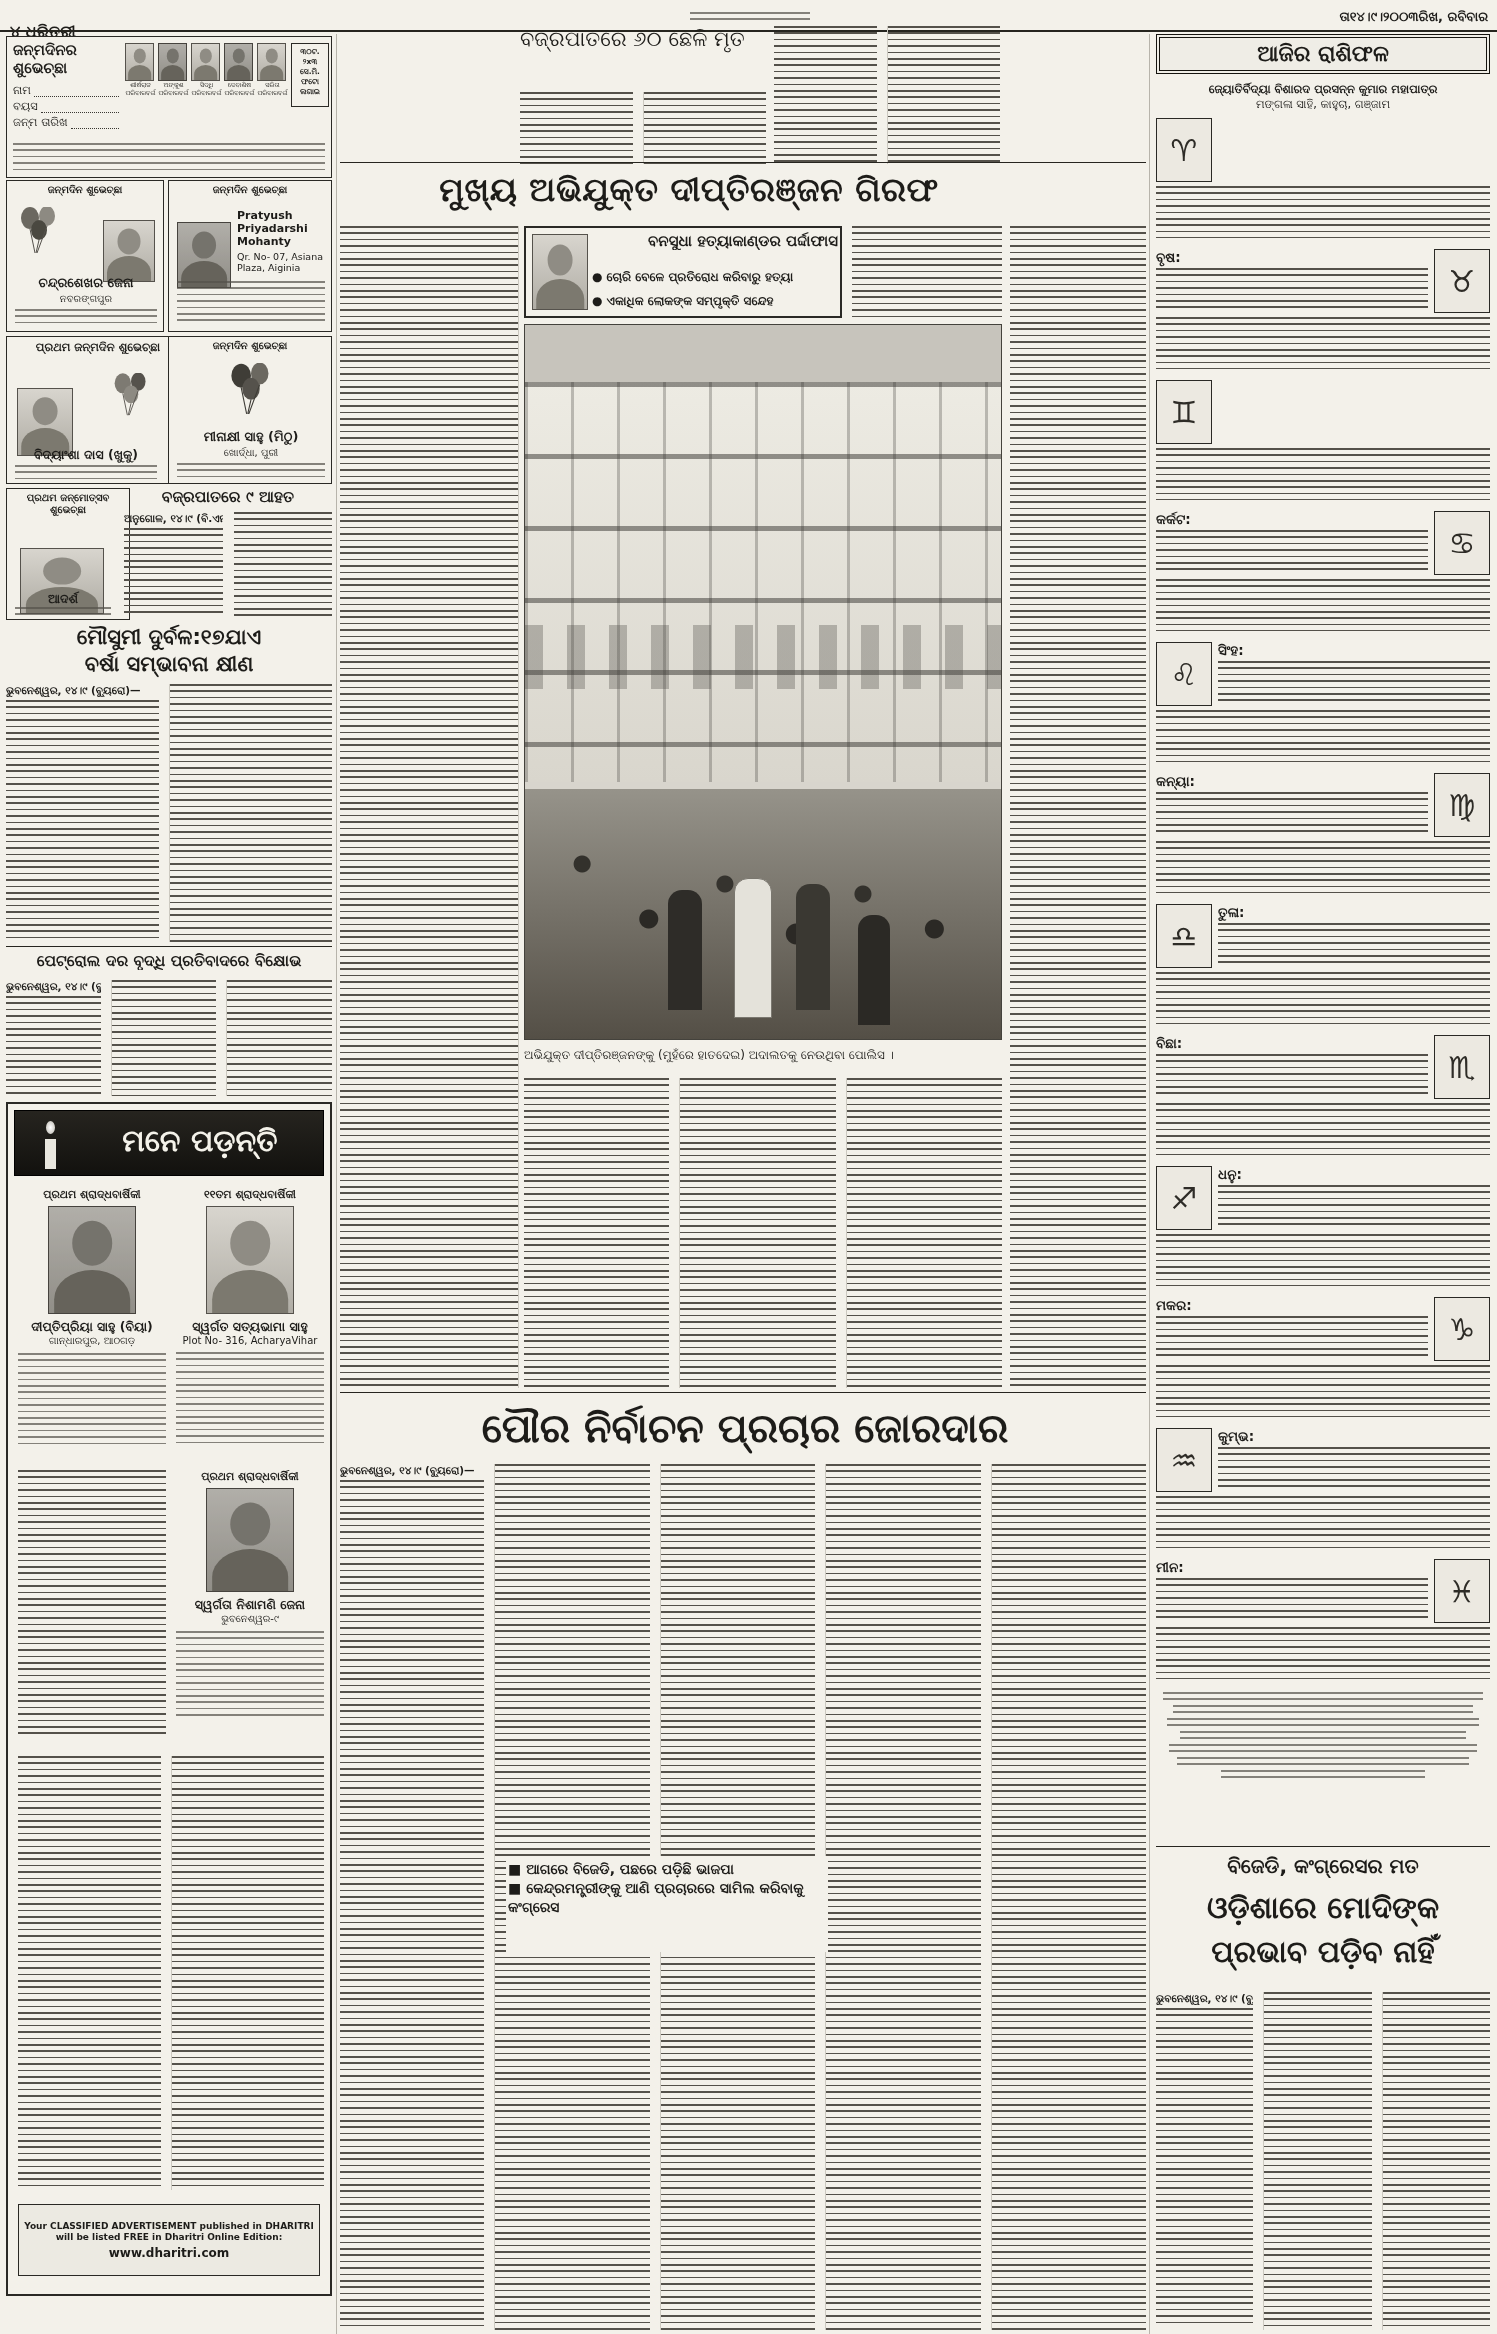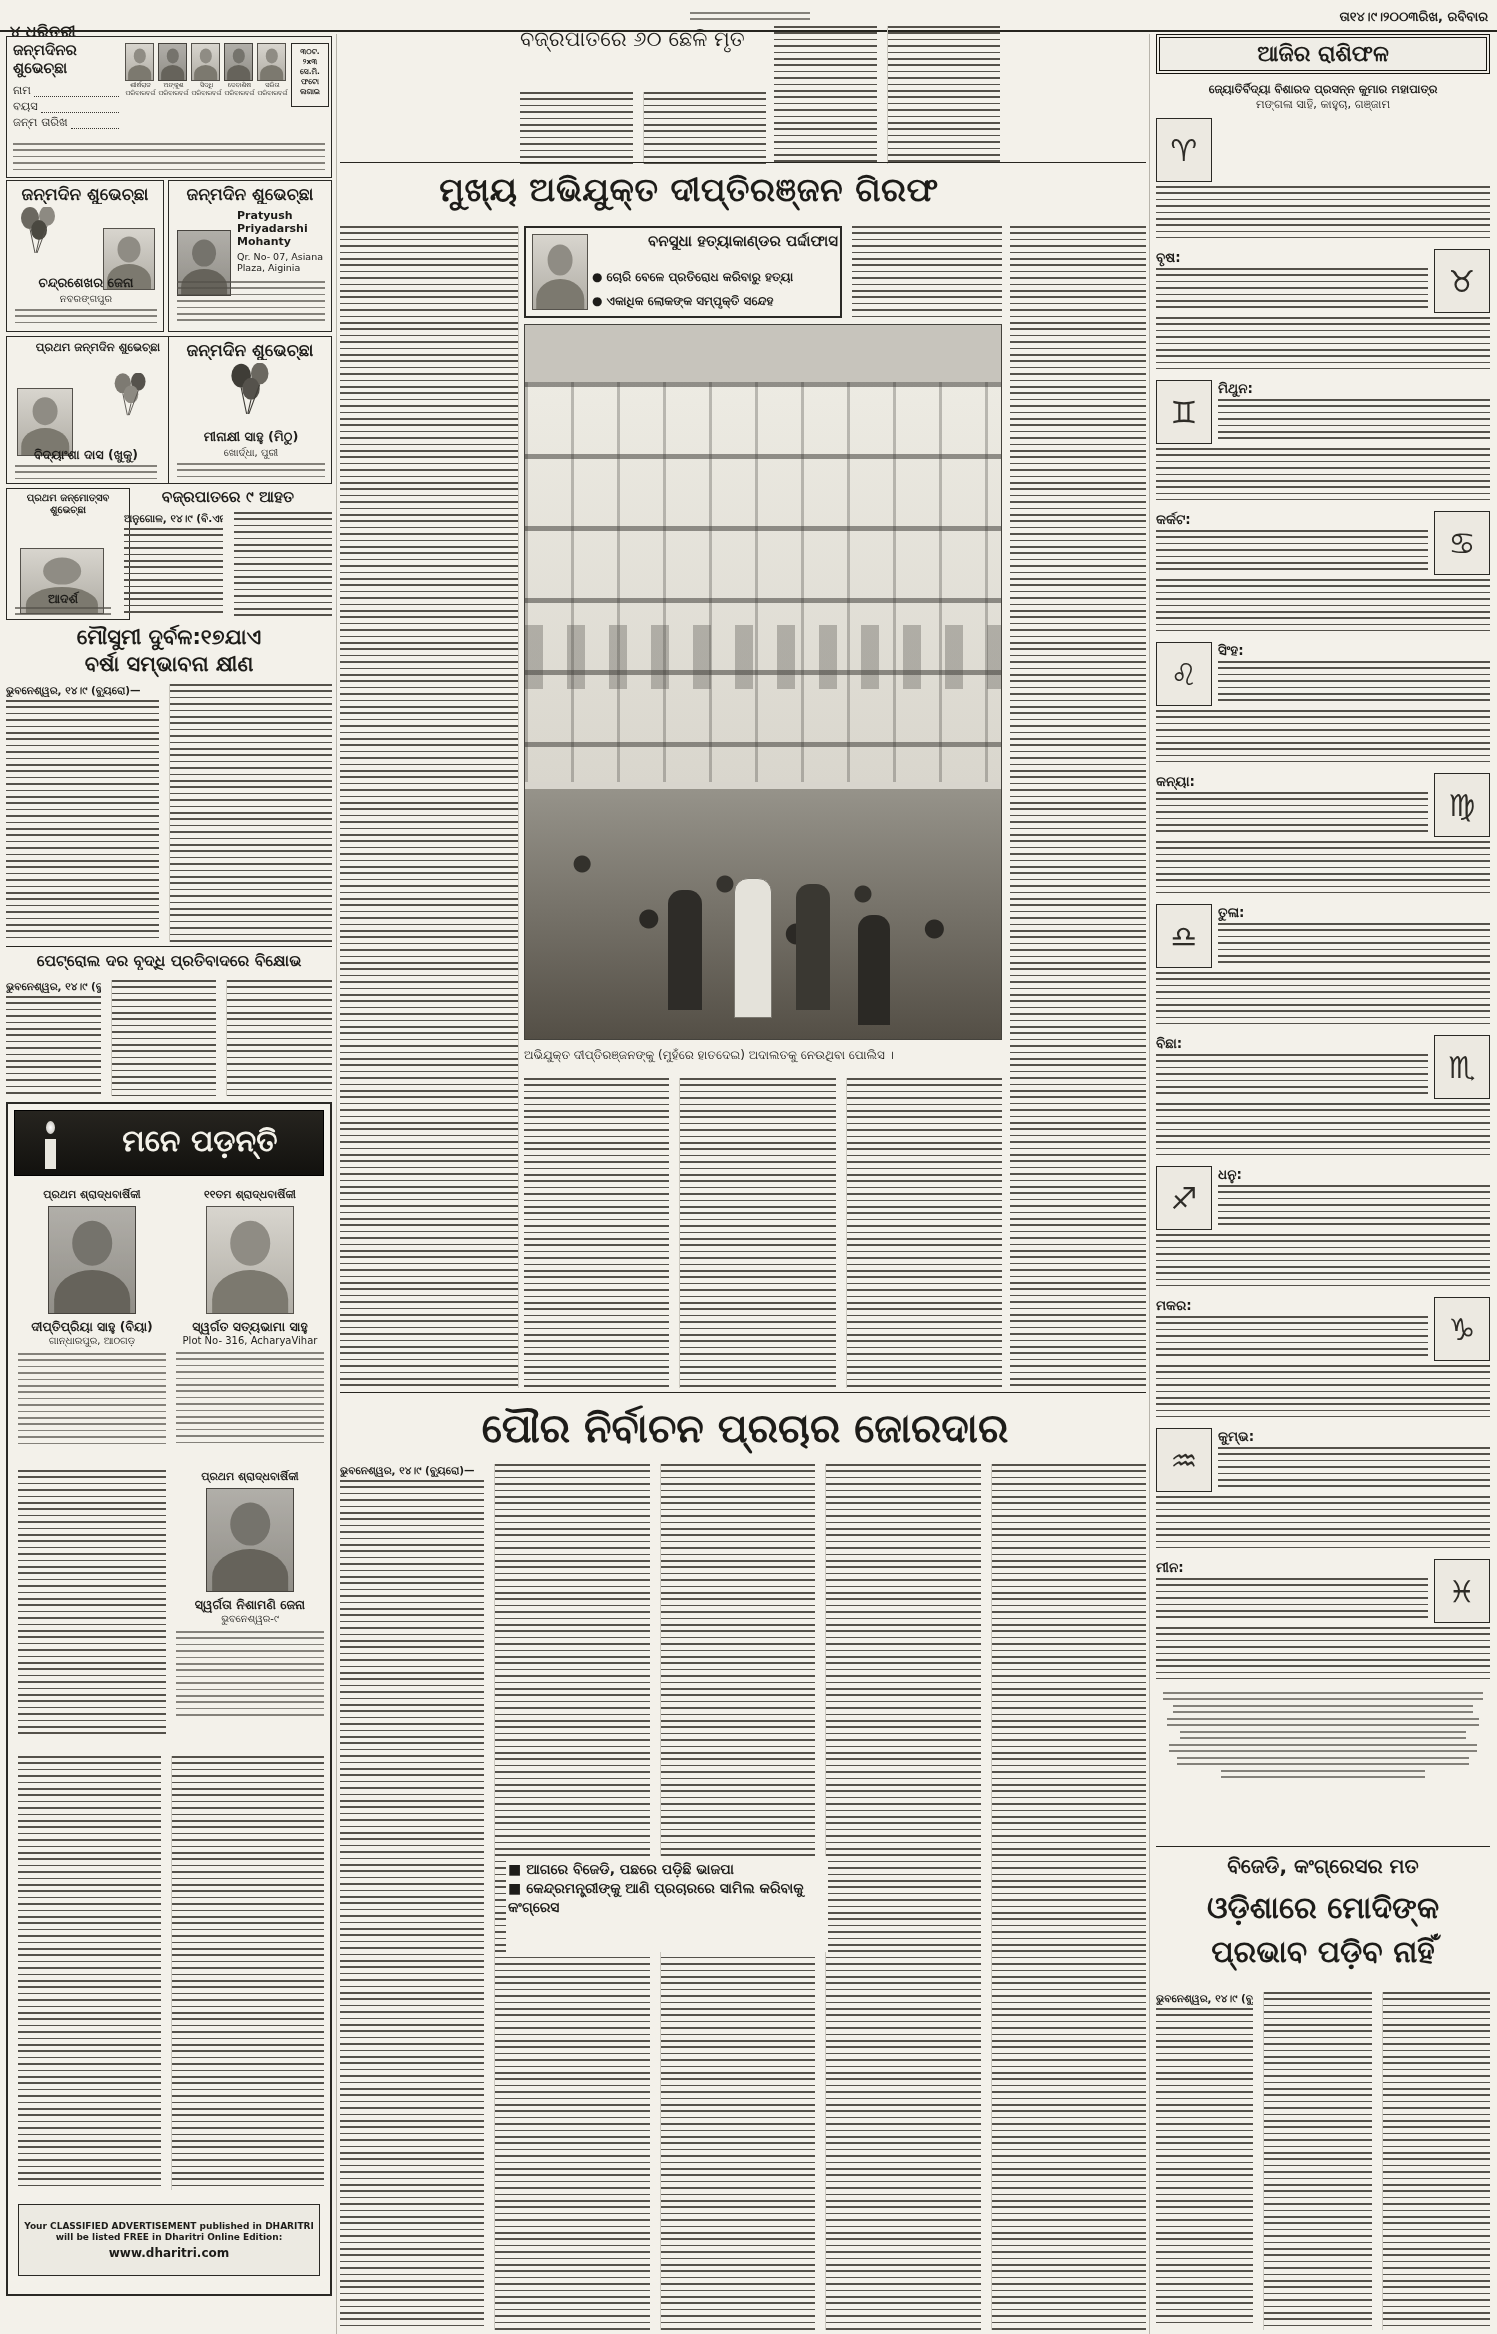--- a/index.html
+++ b/index.html
@@ -36,21 +36,21 @@
   .hkick{font-size:20px;font-weight:bold;text-align:center;overflow:hidden;white-space:nowrap}
   .hmodi{font-size:30px;font-weight:bold;text-align:center;line-height:44px;overflow:hidden;white-space:nowrap}
   
   .adtitle{font-size:15px;font-weight:bold;line-height:18px}
   .fld{display:flex;align-items:flex-end;width:106px;height:16px;font-size:11.5px}
   .fld .lead{flex:1;border-bottom:1.5px dotted #3a3833;margin-left:3px;height:12px}
   .kid{position:absolute;width:31px;text-align:center}
   .kidname{font-size:6.5px;line-height:8px;overflow:hidden;white-space:nowrap}
   .notebox{border:1px solid #2a2925;text-align:center;font-size:7.5px;line-height:10px;font-weight:bold;padding:3px 1px;box-sizing:border-box}
   
-  .gtitle{font-size:17px;font-weight:bold;text-align:center;padding-top:3px;overflow:hidden;white-space:nowrap}
+  .gtitle{font-size:10px;font-weight:bold;text-align:center;padding-top:3px;overflow:hidden;white-space:nowrap}
   .gname{font-size:13px;font-weight:bold;text-align:center;overflow:hidden;white-space:nowrap}
   .gsub{font-size:10px;text-align:center;overflow:hidden;white-space:nowrap}
   
   .ibx-t{font-size:15px;font-weight:bold;text-align:right;line-height:18px;overflow:hidden}
   .ibx-b{font-size:12px;font-weight:bold;line-height:15px;overflow:hidden;white-space:nowrap}
   .ibx-b .dot{margin-right:4px}
   .cap{font-size:12px;line-height:15px;overflow:hidden;white-space:nowrap}
   
   .civicbul{background:#f3f1ea;box-sizing:border-box;padding:4px 2px}
   .bul{font-size:14px;font-weight:bold;line-height:19px;overflow:hidden}
@@ -364,21 +364,20 @@
     <div class="zicon" style="right:0">
         <span>♉</span>
       </div>
     <div class="zrow1" style="left:0;right:62px"><span class="zname">ବୃଷ:</span><div class="gk" style="height:44px;margin-top:2px"></div></div>
     <div class="zrow2 gk"></div>
   </div>
   <div class="zentry" style="top:378px">
     <div class="zicon" style="left:0">
         <span>♊</span>
       </div>
-    <div class="zrow1" style="left:62px;right:0"><span class="zname">ମିଥୁନ:</span><div class="gk" style="height:44px;margin-top:2px"></div></div>
     <div class="zrow2 gk"></div>
   </div>
   <div class="zentry" style="top:509px">
     <div class="zicon" style="right:0">
         <span>♋</span>
       </div>
     <div class="zrow1" style="left:0;right:62px"><span class="zname">କର୍କଟ:</span><div class="gk" style="height:44px;margin-top:2px"></div></div>
     <div class="zrow2 gk"></div>
   </div>
   <div class="zentry" style="top:640px">

